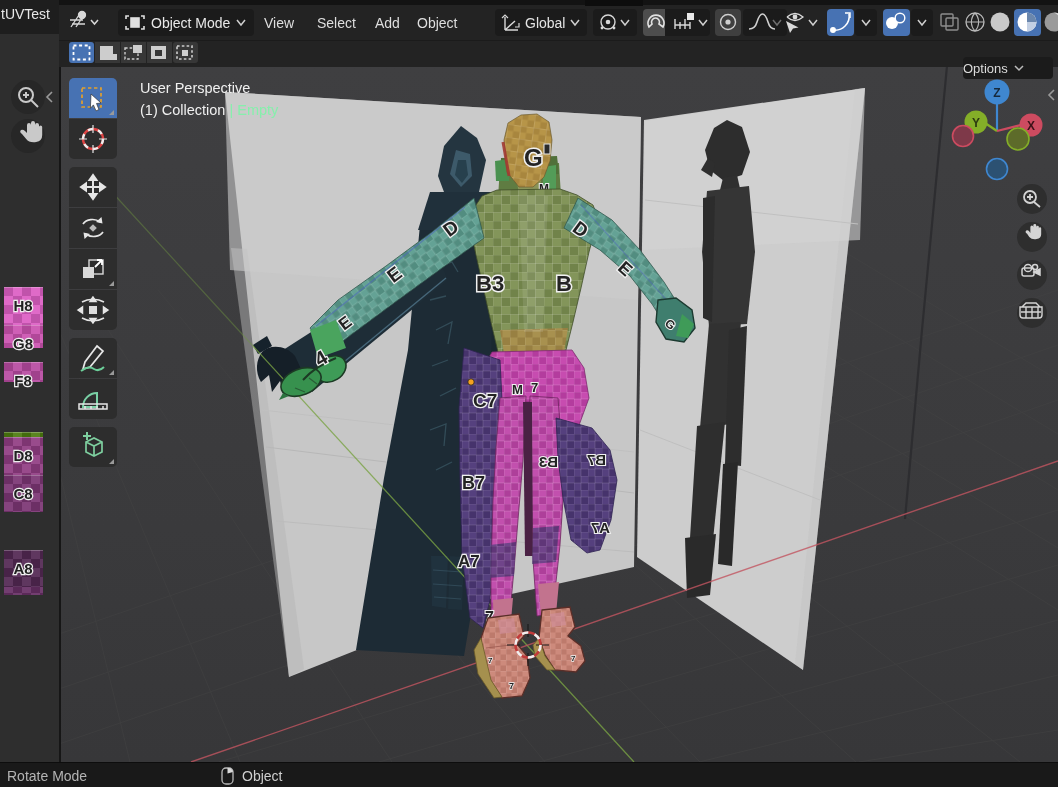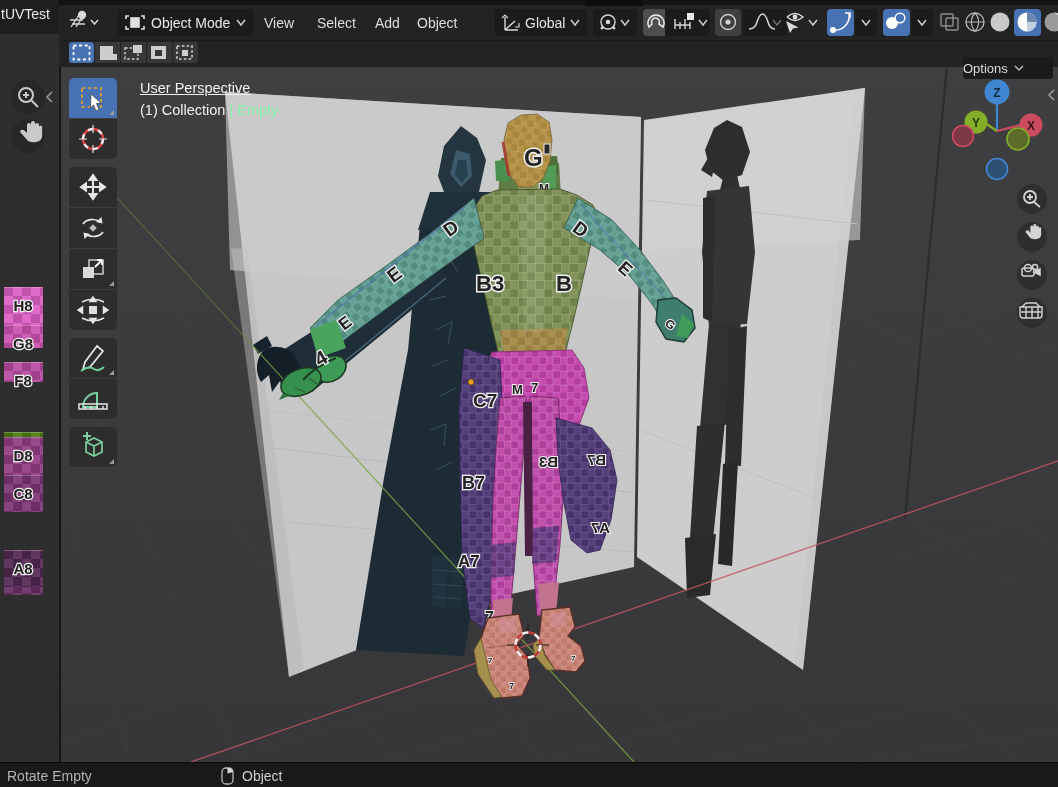--- a/index.html
+++ b/index.html
@@ -460,21 +460,21 @@
   <rect x="123" y="10" width="6" height="6"></rect>
  </g>
 </svg>
 <div class="abs pill" style="left:963px;top:42px;width:90px;height:22px;margin-top:15px;">
  <span style="color:#dcdcdc;font-size:13px;">Options</span>
  <svg width="12" height="10" style="margin-left:5px">
       <path d="M2 3 l4 4 l4 -4" stroke="#bbbbbb" stroke-width="1.5" fill="none"></path>
     </svg>
 </div>
 
-<div class="abs" style="left:140px;top:80px;color:#f0f0f0;font-size:14.5px;text-decoration:underline;">User Perspective</div>
+<div class="abs" style="left:140px;top:80px;color:#f0f0f0;font-size:14.5px;">User Perspective</div>
 <div class="abs" style="left:140px;top:102px;color:#f0f0f0;font-size:14.5px;">(1) Collection <span style="color:#86efac">| Empty</span></div>
 
 <div class="abs" id="toolbar" style="left:69px;top:78px;width:48px;">
     <div style="position:absolute;left:0;top:0px;width:48px;height:40px;background:#4772b3;border-radius:5px 5px 0 0;"><svg width="48" height="40" viewBox="0 0 48 40">
         <rect x="13" y="10" width="19" height="19" fill="none" stroke="#e3a02c" stroke-width="1.7" stroke-dasharray="3.4 2.6"></rect>
         <path d="M22 16 l10 9 l-4.5 0.5 l2.5 6 l-3 1.4 l-2.6 -6 l-3 3.4 z" fill="#fff" stroke="#333" stroke-width="0.7"></path>
       </svg><div style="position:absolute;right:3px;bottom:3px;width:0;height:0;border-left:5px solid transparent;border-bottom:5px solid #9a9a9a;"></div></div>
     <div style="position:absolute;left:0;top:41px;width:48px;height:40px;background:#2d2d2d;border-radius:0 0 5px 5px;"><svg width="48" height="40" viewBox="0 0 48 40">
         <circle cx="24" cy="20" r="10" fill="none" stroke="#d44" stroke-width="2.4"></circle>
         <circle cx="24" cy="20" r="10" fill="none" stroke="#eee" stroke-width="2.4" stroke-dasharray="5.2 5.2"></circle>
@@ -562,21 +562,21 @@
       <circle cx="105" cy="201" r="2.6"></circle>
   <path d="M104 206 l6 3 v-6 z" fill="#d4d4d4"></path>
  </g>
  <g stroke="#d4d4d4" stroke-width="1.4" fill="none">
   <path d="M92 241 l4 -4 h10 l4 4 z M90 241 h22 v8 a3 3 0 0 1 -3 3 h-16 a3 3 0 0 1 -3 -3 z M96 241 v11 M102 241 v11 M108 241 v11 M91 246 h20"></path>
  </g>
  <path d="M124 24 l-5 5 l5 5" stroke="#9a9a9a" stroke-width="1.6" fill="none"></path>
 </svg>
 
 <div class="abs" style="left:0;top:762px;width:1058px;height:25px;background:#191919;border-top:1px solid #0d0d0d;">
- <span style="position:absolute;left:7px;top:5px;color:#b4b4b4;font-size:14px;">Rotate Empty</span>
+ <span style="position:absolute;left:7px;top:5px;color:#b4b4b4;font-size:14px;">Rotate Mode</span>
  <svg style="position:absolute;left:220px;top:3px" width="16" height="20">
       <g>
         <rect x="2" y="2" width="11" height="16" rx="4" fill="none" stroke="#b9b9b9" stroke-width="1.3"></rect>
         <path d="M7.5 2 a5 5 0 0 1 5.5 4 l-5.5 1.5 z" fill="#d9d9d9"></path>
       </g>
     </svg>
  <span style="position:absolute;left:242px;top:5px;color:#cfcfcf;font-size:14px;">Object</span>
 </div>
 <div class="abs" style="left:585px;top:0;width:58px;height:6px;background:#0d0d0d;"></div>
 

